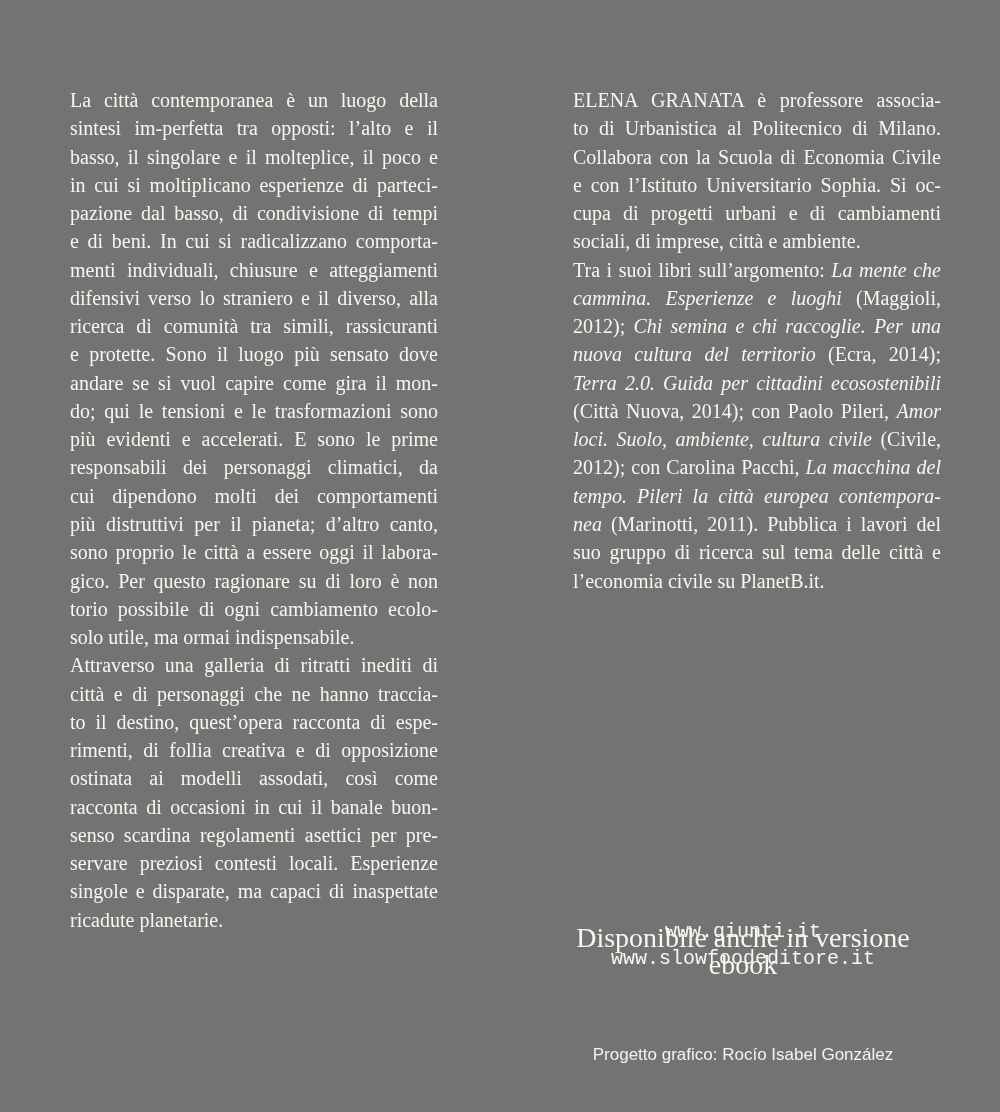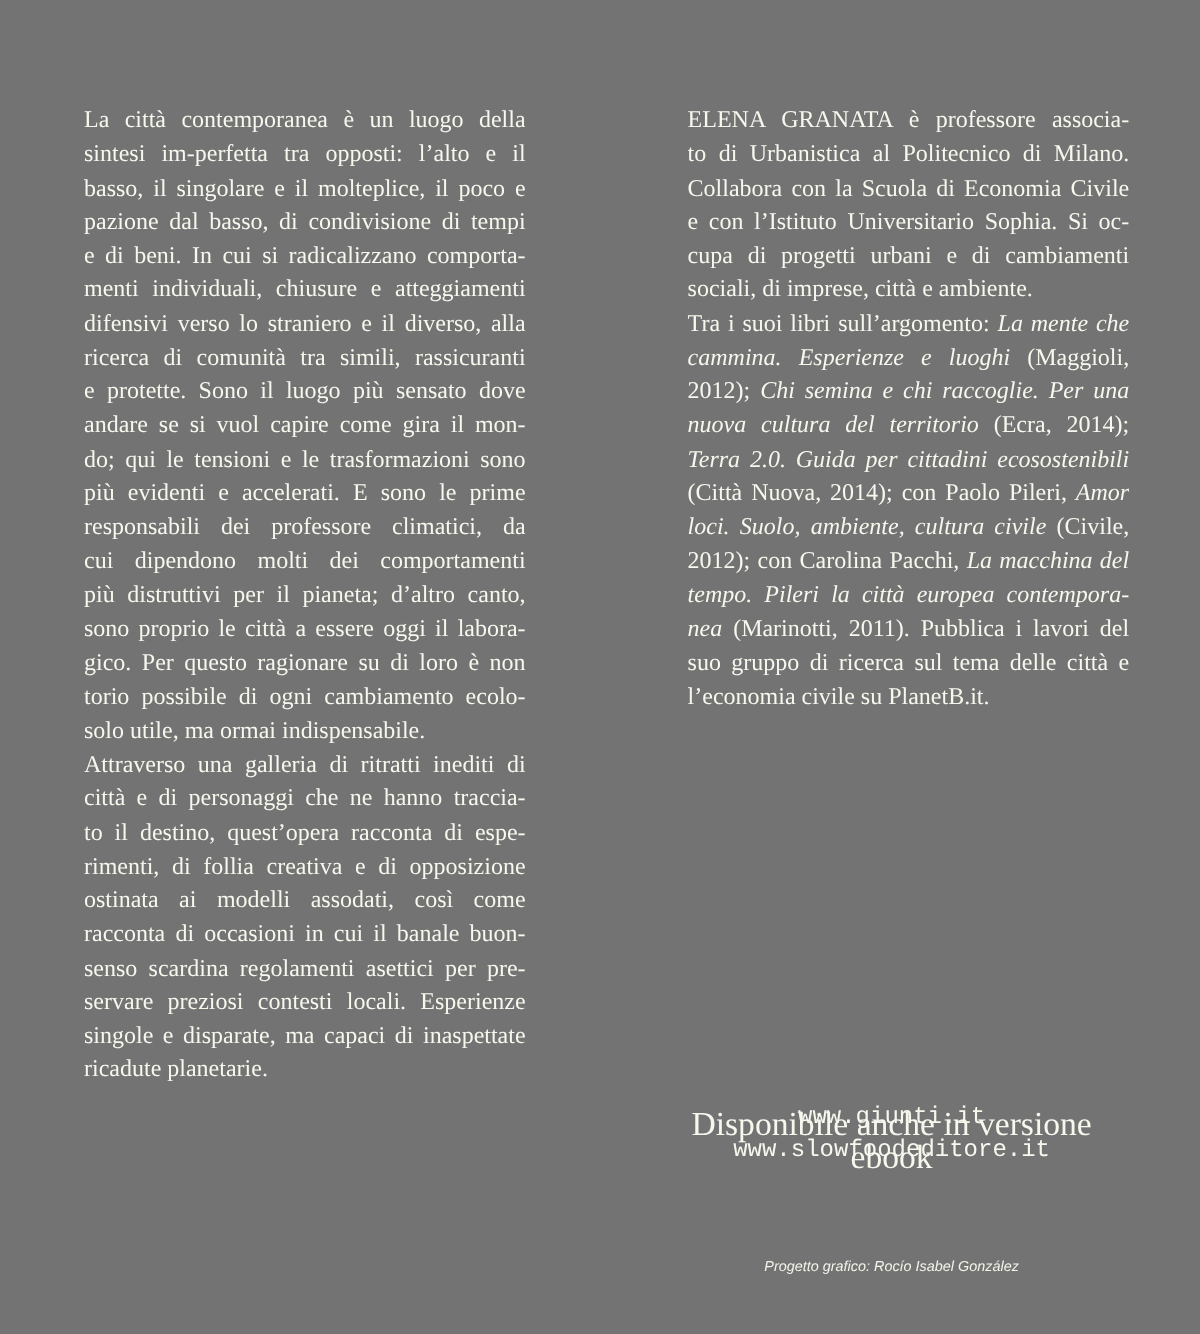--- a/index.html
+++ b/index.html
@@ -48,45 +48,45 @@
   }
   .websites .site { display: block; }
   .ebook-note {
     top: 924px;
     font-size: 28px;
     line-height: 27px;
   }
   .design-credit {
     top: 1045px;
     font-family: "Liberation Sans", sans-serif;
-    font-size: 12px;
+    font-size: 17px;
     line-height: 20px;
     color: #f3f5ea;
-    font-style: italic;
   }
 </style>
 </head>
 <body>
 
 <div class="page">
 
   <div class="col col-left">
       <div class="line"><span>La città contemporanea è un luogo della</span></div>
       <div class="line"><span>sintesi im-perfetta tra opposti: l’alto e il</span></div>
       <div class="line"><span>basso, il singolare e il molteplice, il poco e</span></div>
+      <div class="line"><span>in cui si moltiplicano esperienze di parteci-</span></div>
       <div class="line"><span>pazione dal basso, di condivisione di tempi</span></div>
       <div class="line"><span>e di beni. In cui si radicalizzano comporta-</span></div>
       <div class="line"><span>menti individuali, chiusure e atteggiamenti</span></div>
       <div class="line"><span>difensivi verso lo straniero e il diverso, alla</span></div>
       <div class="line"><span>ricerca di comunità tra simili, rassicuranti</span></div>
       <div class="line"><span>e protette. Sono il luogo più sensato dove</span></div>
       <div class="line"><span>andare se si vuol capire come gira il mon-</span></div>
       <div class="line"><span>do; qui le tensioni e le trasformazioni sono</span></div>
       <div class="line"><span>più evidenti e accelerati. E sono le prime</span></div>
-      <div class="line"><span>responsabili dei professore climatici, da</span></div>
+      <div class="line"><span>responsabili dei personaggi climatici, da</span></div>
       <div class="line"><span>cui dipendono molti dei comportamenti</span></div>
       <div class="line"><span>più distruttivi per il pianeta; d’altro canto,</span></div>
       <div class="line"><span>sono proprio le città a essere oggi il labora-</span></div>
       <div class="line"><span>gico. Per questo ragionare su di loro è non</span></div>
       <div class="line"><span>torio possibile di ogni cambiamento ecolo-</span></div>
       <div class="line last"><span>solo utile, ma ormai indispensabile.</span></div>
       <div class="line"><span>Attraverso una galleria di ritratti inediti di</span></div>
       <div class="line"><span>città e di personaggi che ne hanno traccia-</span></div>
       <div class="line"><span>to il destino, quest’opera racconta di espe-</span></div>
       <div class="line"><span>rimenti, di follia creativa e di opposizione</span></div>

